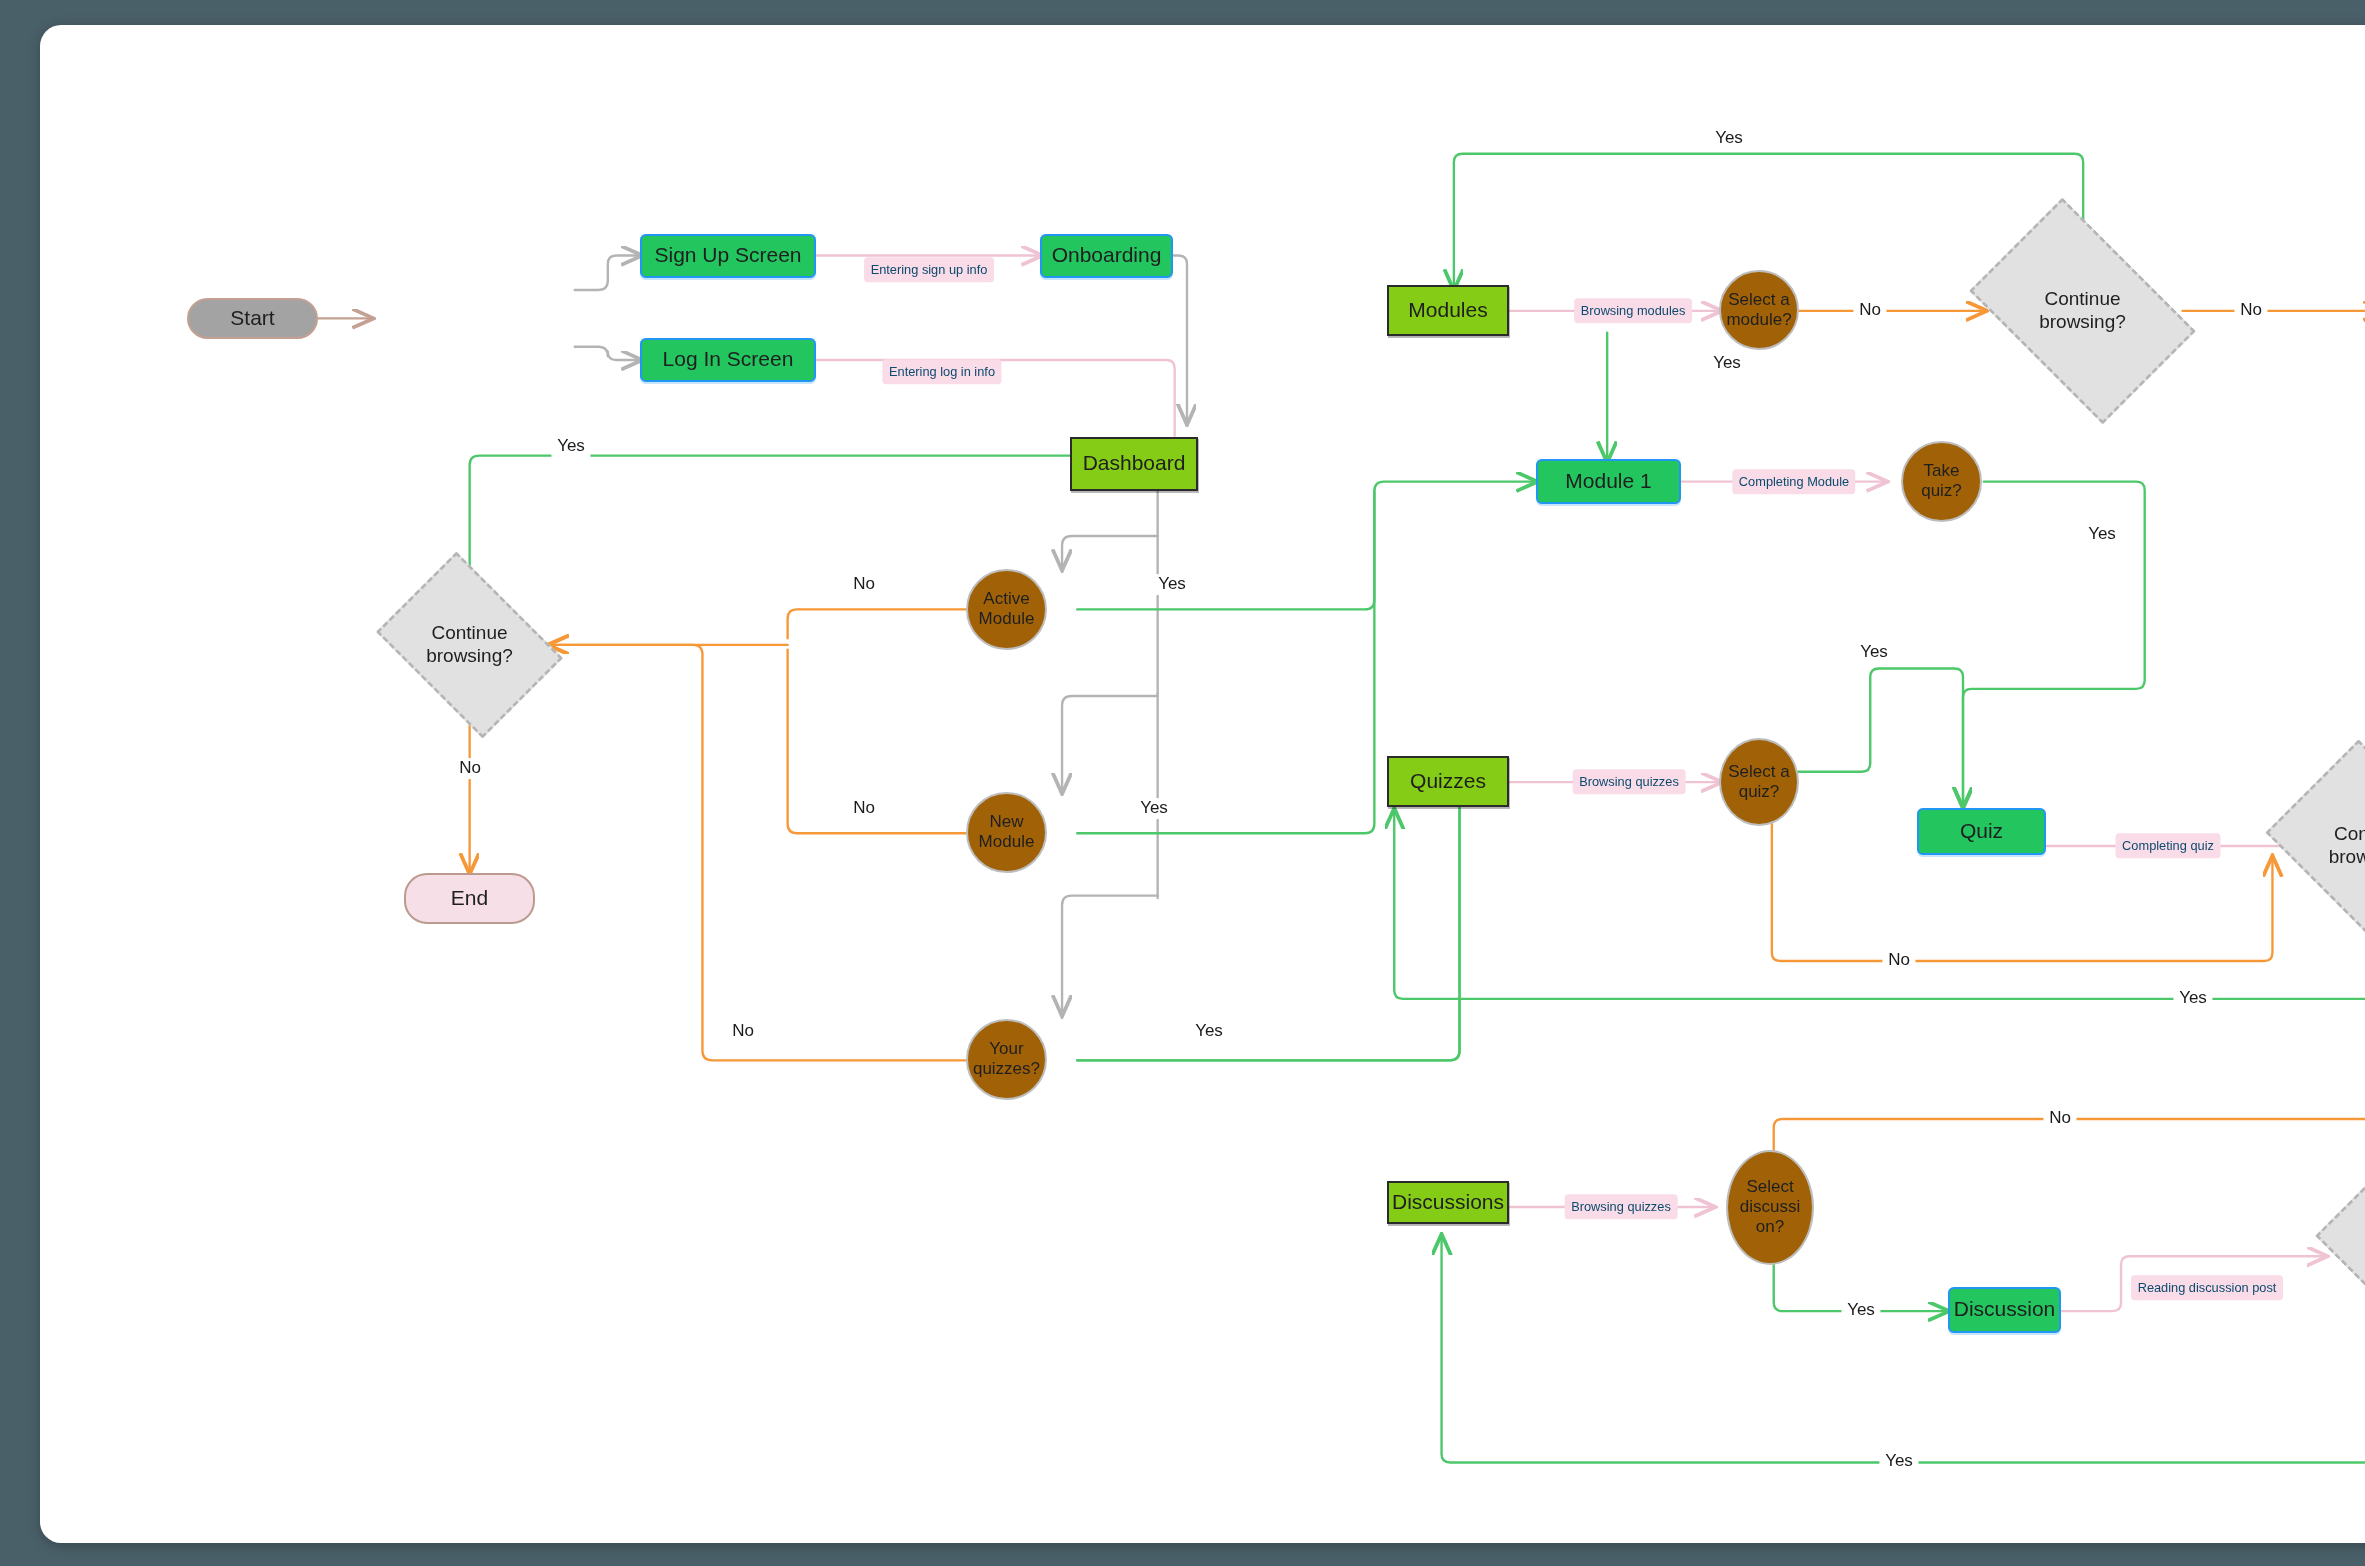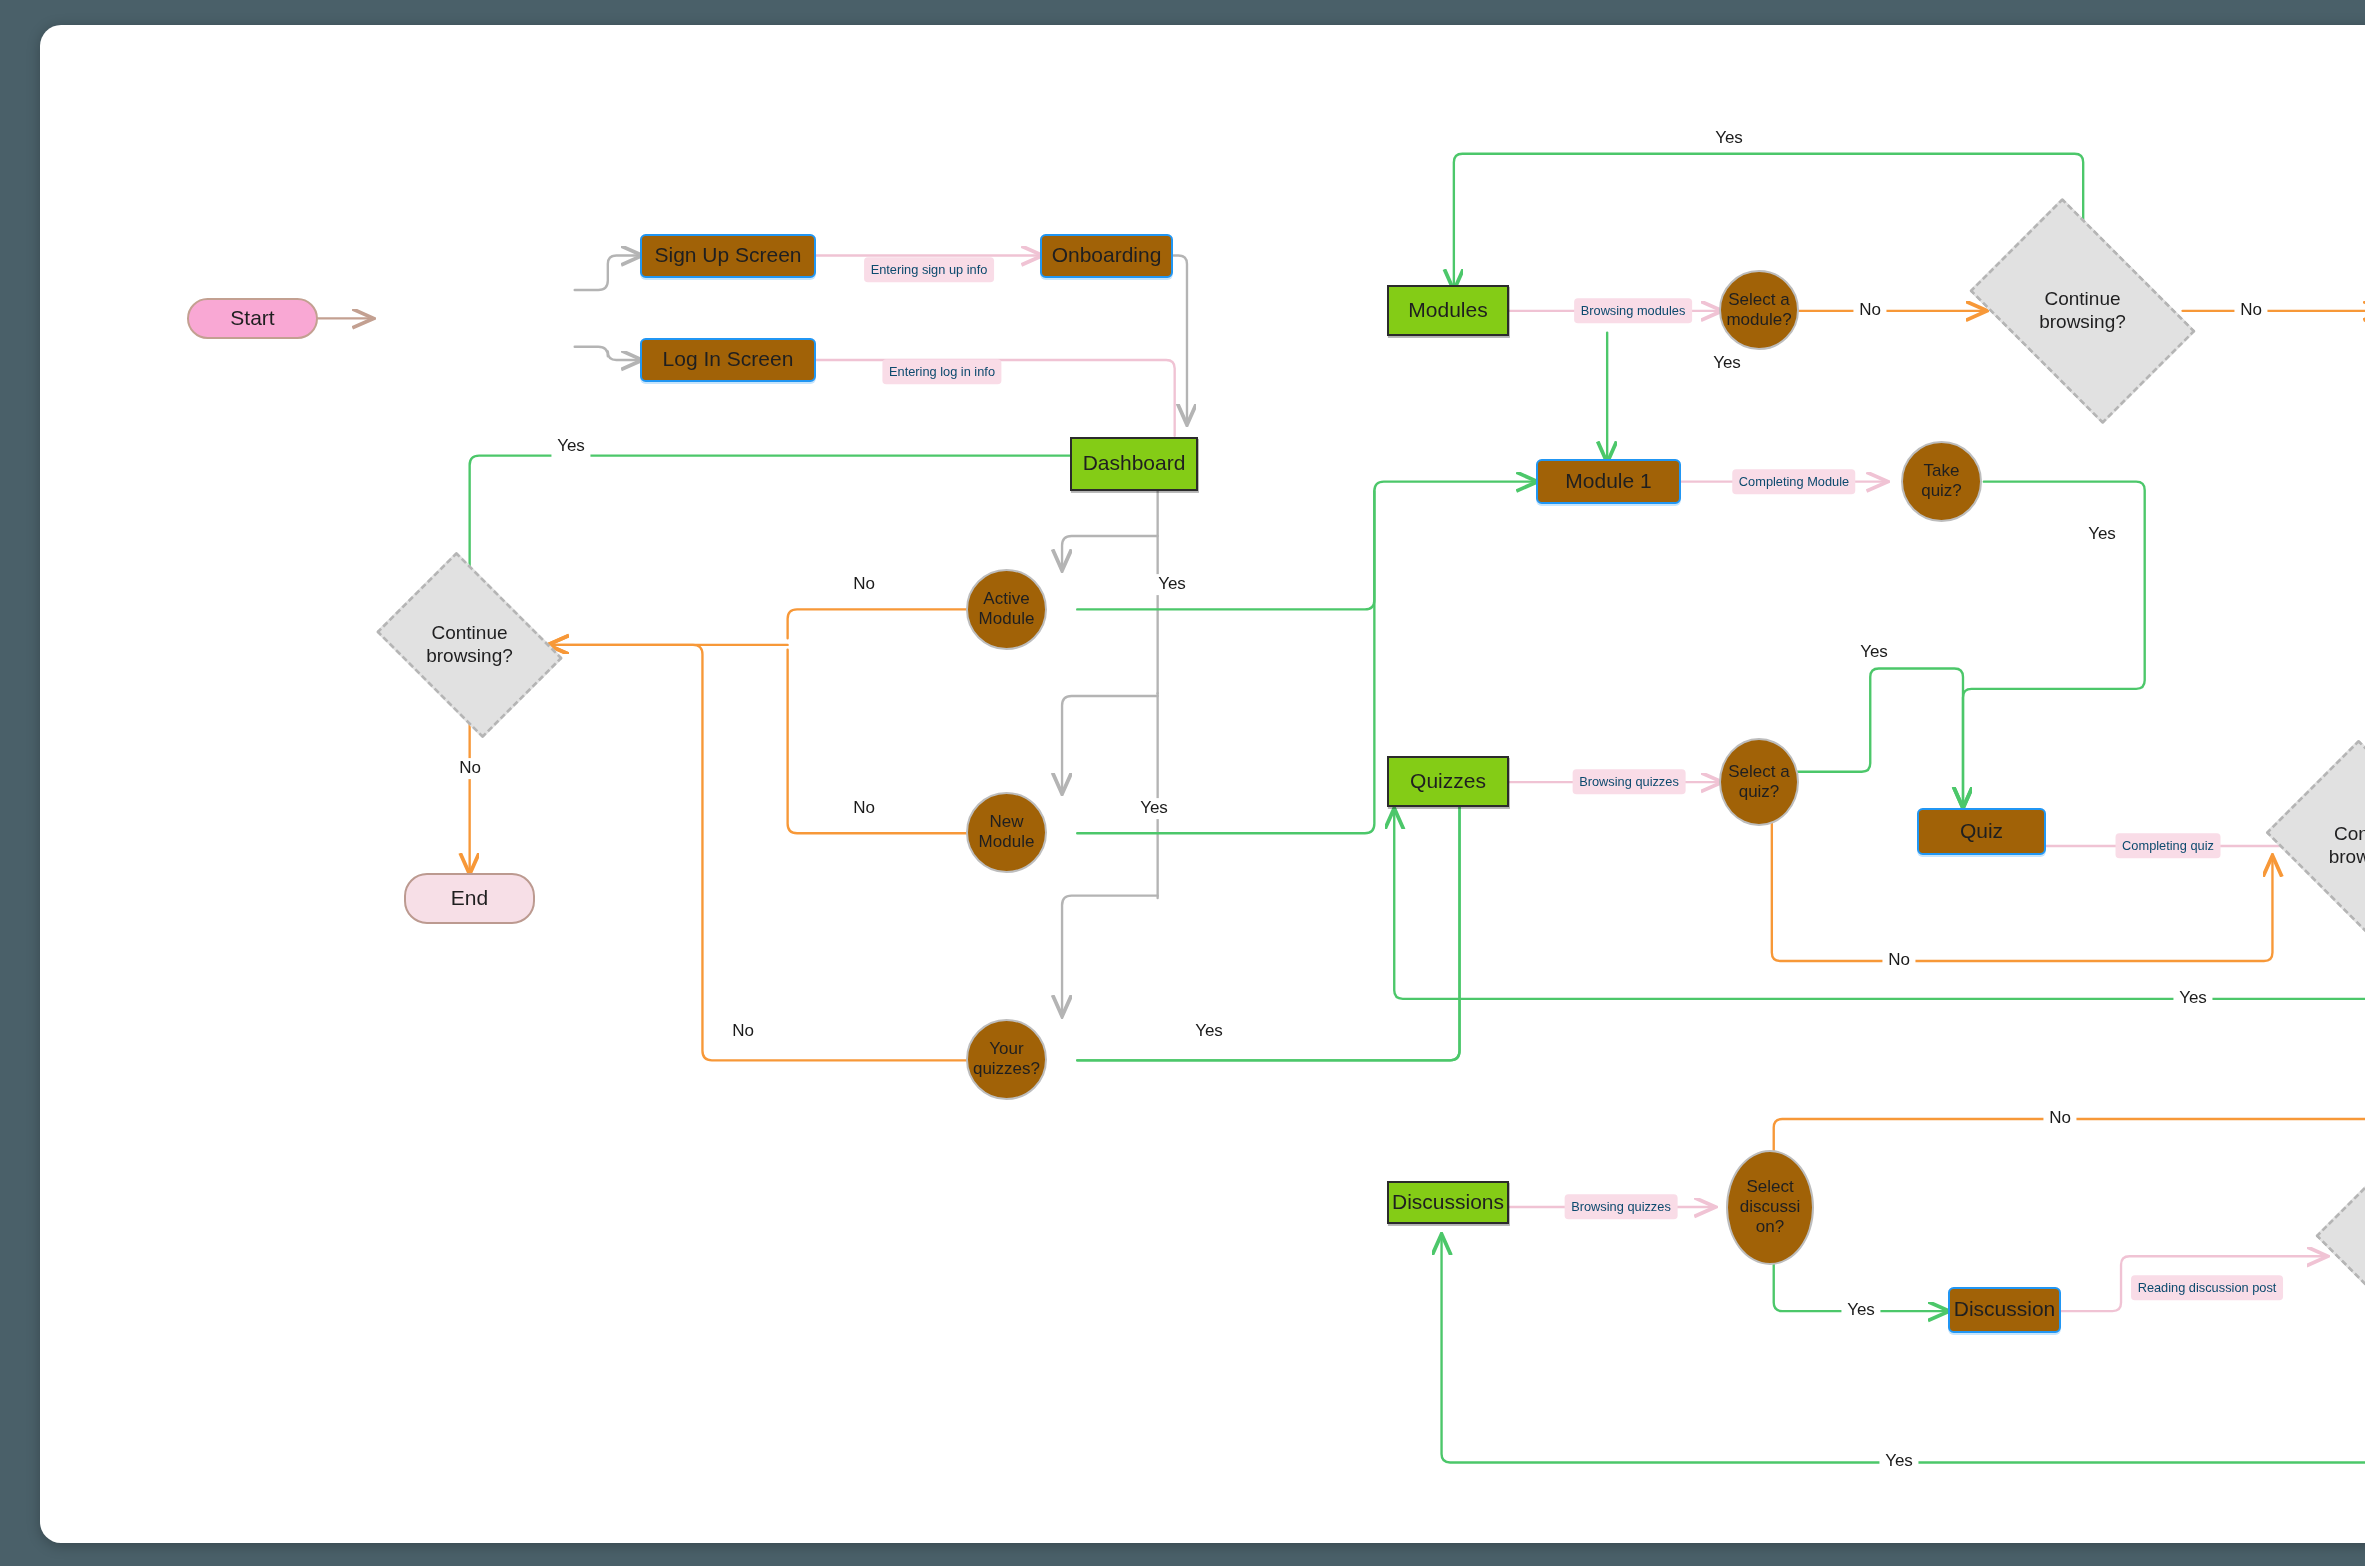--- a/index.html
+++ b/index.html
@@ -5,28 +5,28 @@
   html,body{margin:0;padding:0;background:#4a6069;}
   body{width:2884px;height:1567px;font-family:"Liberation Sans",sans-serif;}
   #frame{position:absolute;left:40px;top:24.6px;width:2805px;height:1518px;background:#ffffff;border-radius:21px;box-shadow:0 2.8px 12.3px rgba(0,0,0,.25);overflow:hidden;}
   #canvas{position:absolute;inset:0;}
   svg#wires{position:absolute;left:0;top:0;width:2805px;height:1518px;overflow:visible;}
 
   .node{position:absolute;box-sizing:border-box;display:flex;align-items:center;justify-content:center;text-align:center;color:#1f1f20;z-index:5;}
   .node span{display:block;line-height:1.18;}
 
   
-  .n-start{background:#f9a8d4;border:2.4px solid #C3A091;border-radius:23px;font-size:21px;}
+  .n-start{background:#a3a3a3;border:2.4px solid #C3A091;border-radius:23px;font-size:21px;}
   .n-end{background:#F7DFE7;border:2.4px solid #BC9A90;border-radius:23px;font-size:21px;}
 
   
   .n-strong{background:#84cc16;border:2.8px solid #2b2b2b;border-radius:0;font-size:21px;
             box-shadow:0.9px 1.9px 0 rgba(0,0,0,.30);}
   
-  .n-light{background:#a16207;border:2.8px solid #2196F3;border-radius:5.7px;font-size:21px;
+  .n-light{background:#22c55e;border:2.8px solid #2196F3;border-radius:5.7px;font-size:21px;
            box-shadow:0 1.9px 0 rgba(33,150,243,.25);}
 
   
   .n-circle{background:#a16207;border:2.8px solid #BDBDBD;border-radius:50%;font-size:17px;padding:2.8px 4.7px;}
 
   
   .n-diamond{font-size:19px;background:transparent;border:none;}
   .n-diamond .dia{position:absolute;inset:0;background:#E1E1E1;border:3.3px dashed #B5B5B5;
                   transform:rotate(45deg);border-radius:1.9px;z-index:-1;}
 

